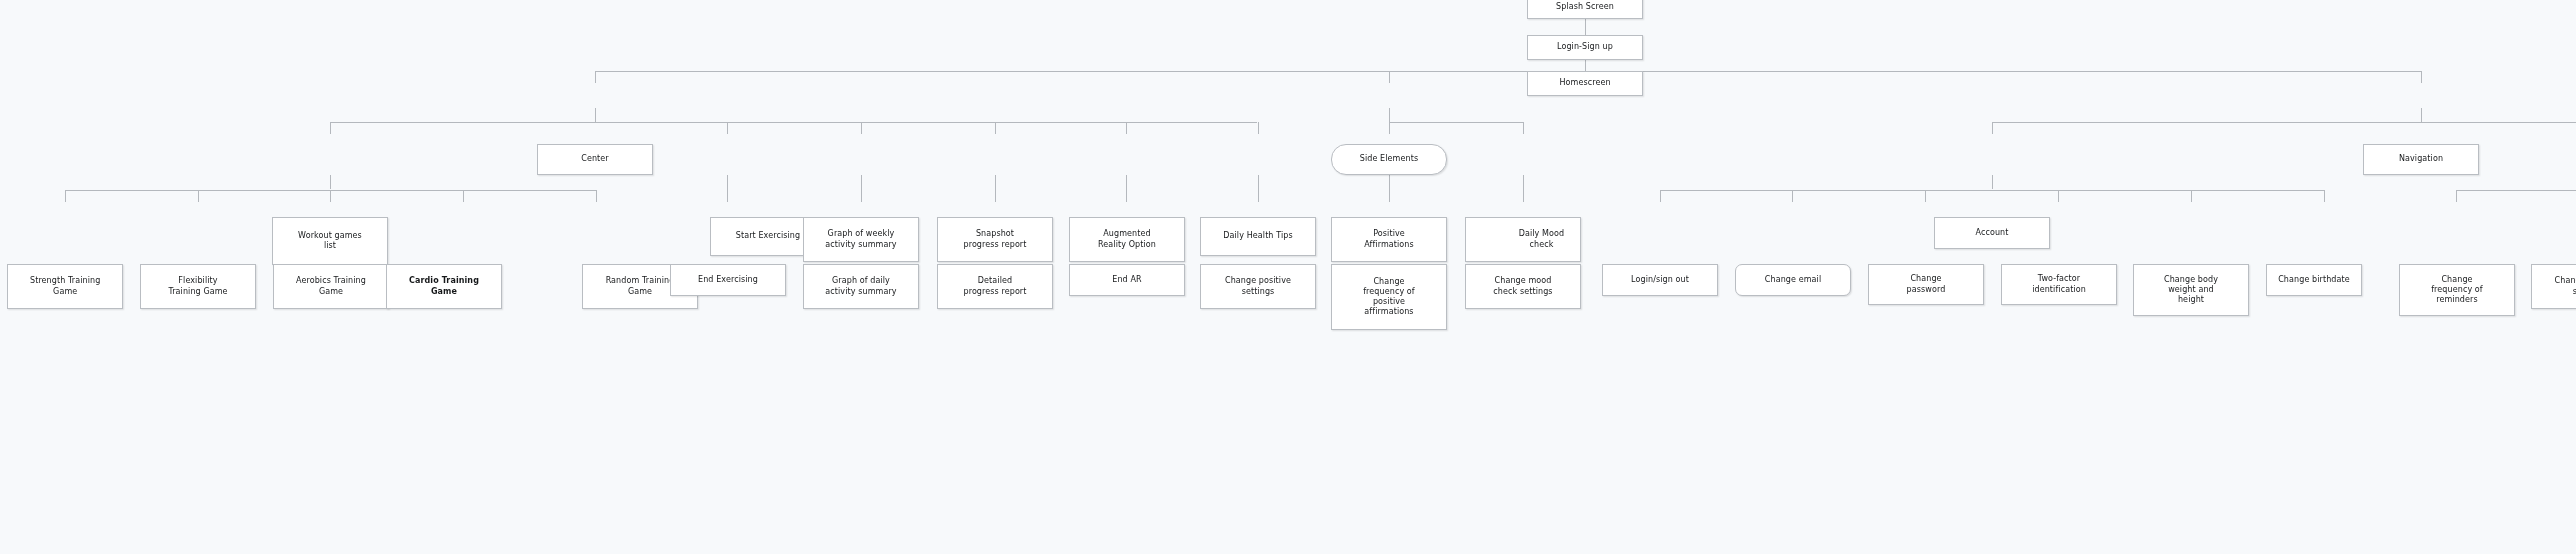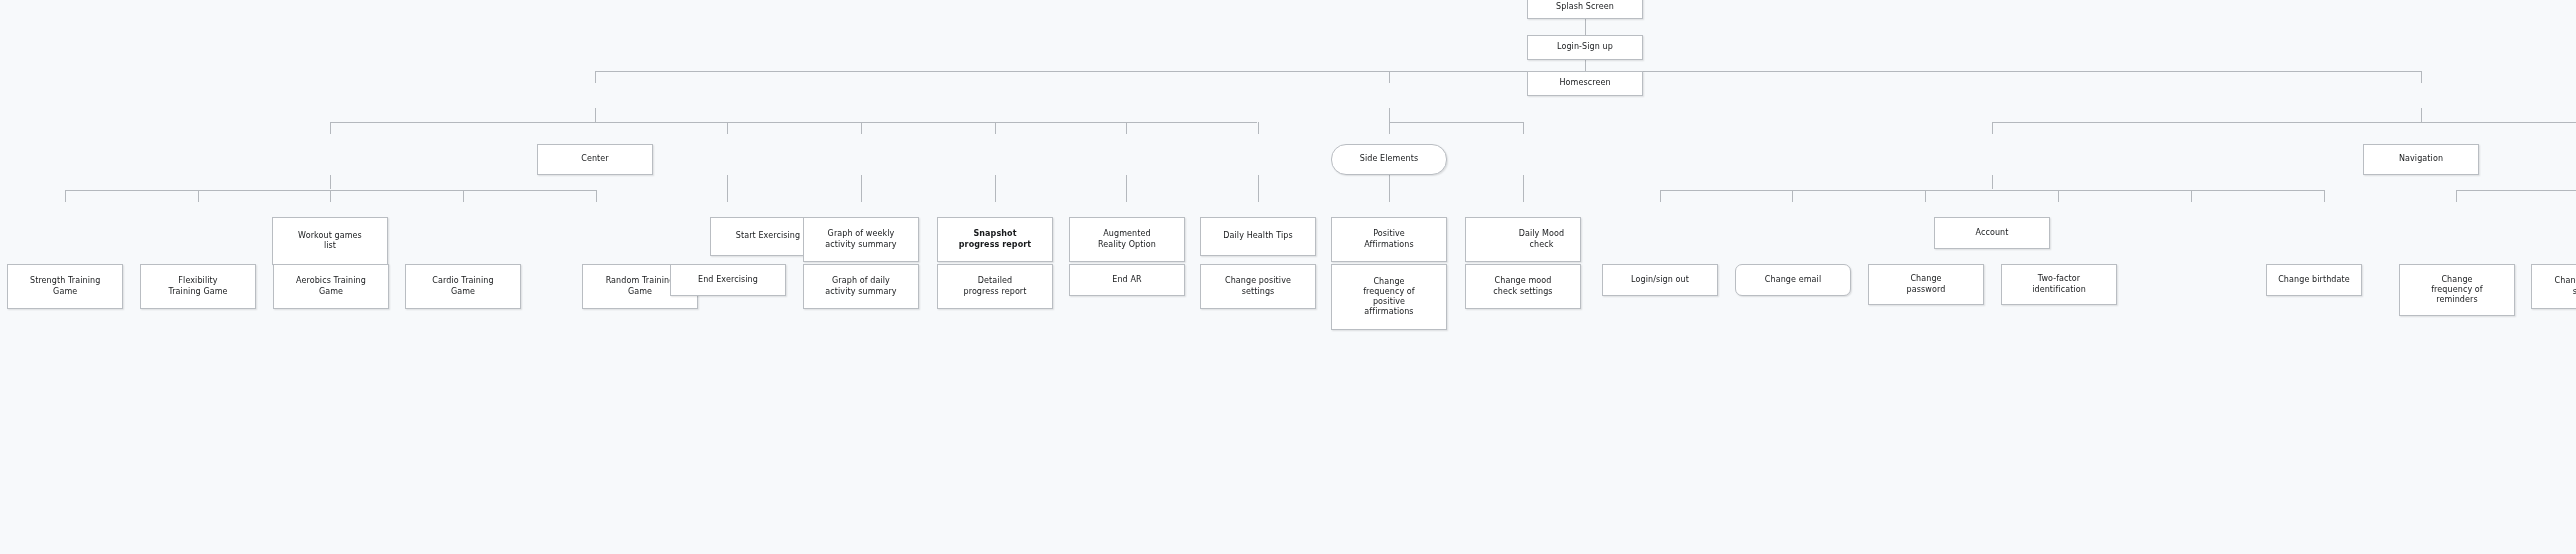--- a/index.html
+++ b/index.html
@@ -130,21 +130,21 @@
     <span class="lbl">Workout games
 list</span>
   </div>
   <div class="node" style="left:670px; top:217px; width:116px; height:39px;margin-left:40px;">
     <span class="lbl">Start Exercising</span>
   </div>
   <div class="node" style="left:803px; top:217px; width:116px; height:45px;">
     <span class="lbl">Graph of weekly
 activity summary</span>
   </div>
-  <div class="node" style="left:937px; top:217px; width:116px; height:45px;font-weight:bold;">
+  <div class="node" style="left:937px; top:217px; width:116px; height:45px;">
     <span class="lbl">Snapshot
 progress report</span>
   </div>
   <div class="node" style="left:1069px; top:217px; width:116px; height:45px;">
     <span class="lbl">Augmented
 Reality Option</span>
   </div>
   <div class="node" style="left:1200px; top:217px; width:116px; height:39px;">
     <span class="lbl">Daily Health Tips</span>
   </div>
@@ -165,21 +165,21 @@
 Game</span>
   </div>
   <div class="node" style="left:140px; top:264px; width:116px; height:45px;">
     <span class="lbl">Flexibility
 Training Game</span>
   </div>
   <div class="node" style="left:273px; top:264px; width:116px; height:45px;">
     <span class="lbl">Aerobics Training
 Game</span>
   </div>
-  <div class="node" style="left:405px; top:264px; width:116px; height:45px;">
+  <div class="node" style="left:386px; top:264px; width:116px; height:45px;font-weight:bold;">
     <span class="lbl">Cardio Training
 Game</span>
   </div>
   <div class="node" style="left:538px; top:264px; width:116px; height:45px;margin-left:44px;">
     <span class="lbl">Random Training
 Game</span>
   </div>
 
   <div class="node" style="left:670px; top:264px; width:116px; height:32px;">
     <span class="lbl">End Exercising</span>
@@ -218,20 +218,25 @@
     <span class="lbl">Change email</span>
   </div>
   <div class="node" style="left:1868px; top:264px; width:116px; height:41px;">
     <span class="lbl">Change
 password</span>
   </div>
   <div class="node" style="left:2001px; top:264px; width:116px; height:41px;">
     <span class="lbl">Two-factor
 identification</span>
   </div>
+  <div class="node" style="left:2133px; top:264px; width:116px; height:52px;">
+    <span class="lbl">Change body
+weight and
+height</span>
+  </div>
   <div class="node" style="left:2266px; top:264px; width:96px; height:32px;">
     <span class="lbl">Change birthdate</span>
   </div>
 
   <div class="node" style="left:2399px; top:264px; width:116px; height:52px;">
     <span class="lbl">Change
 frequency of
 reminders</span>
   </div>
   <div class="node" style="left:2531px; top:264px; width:116px; height:45px;">

